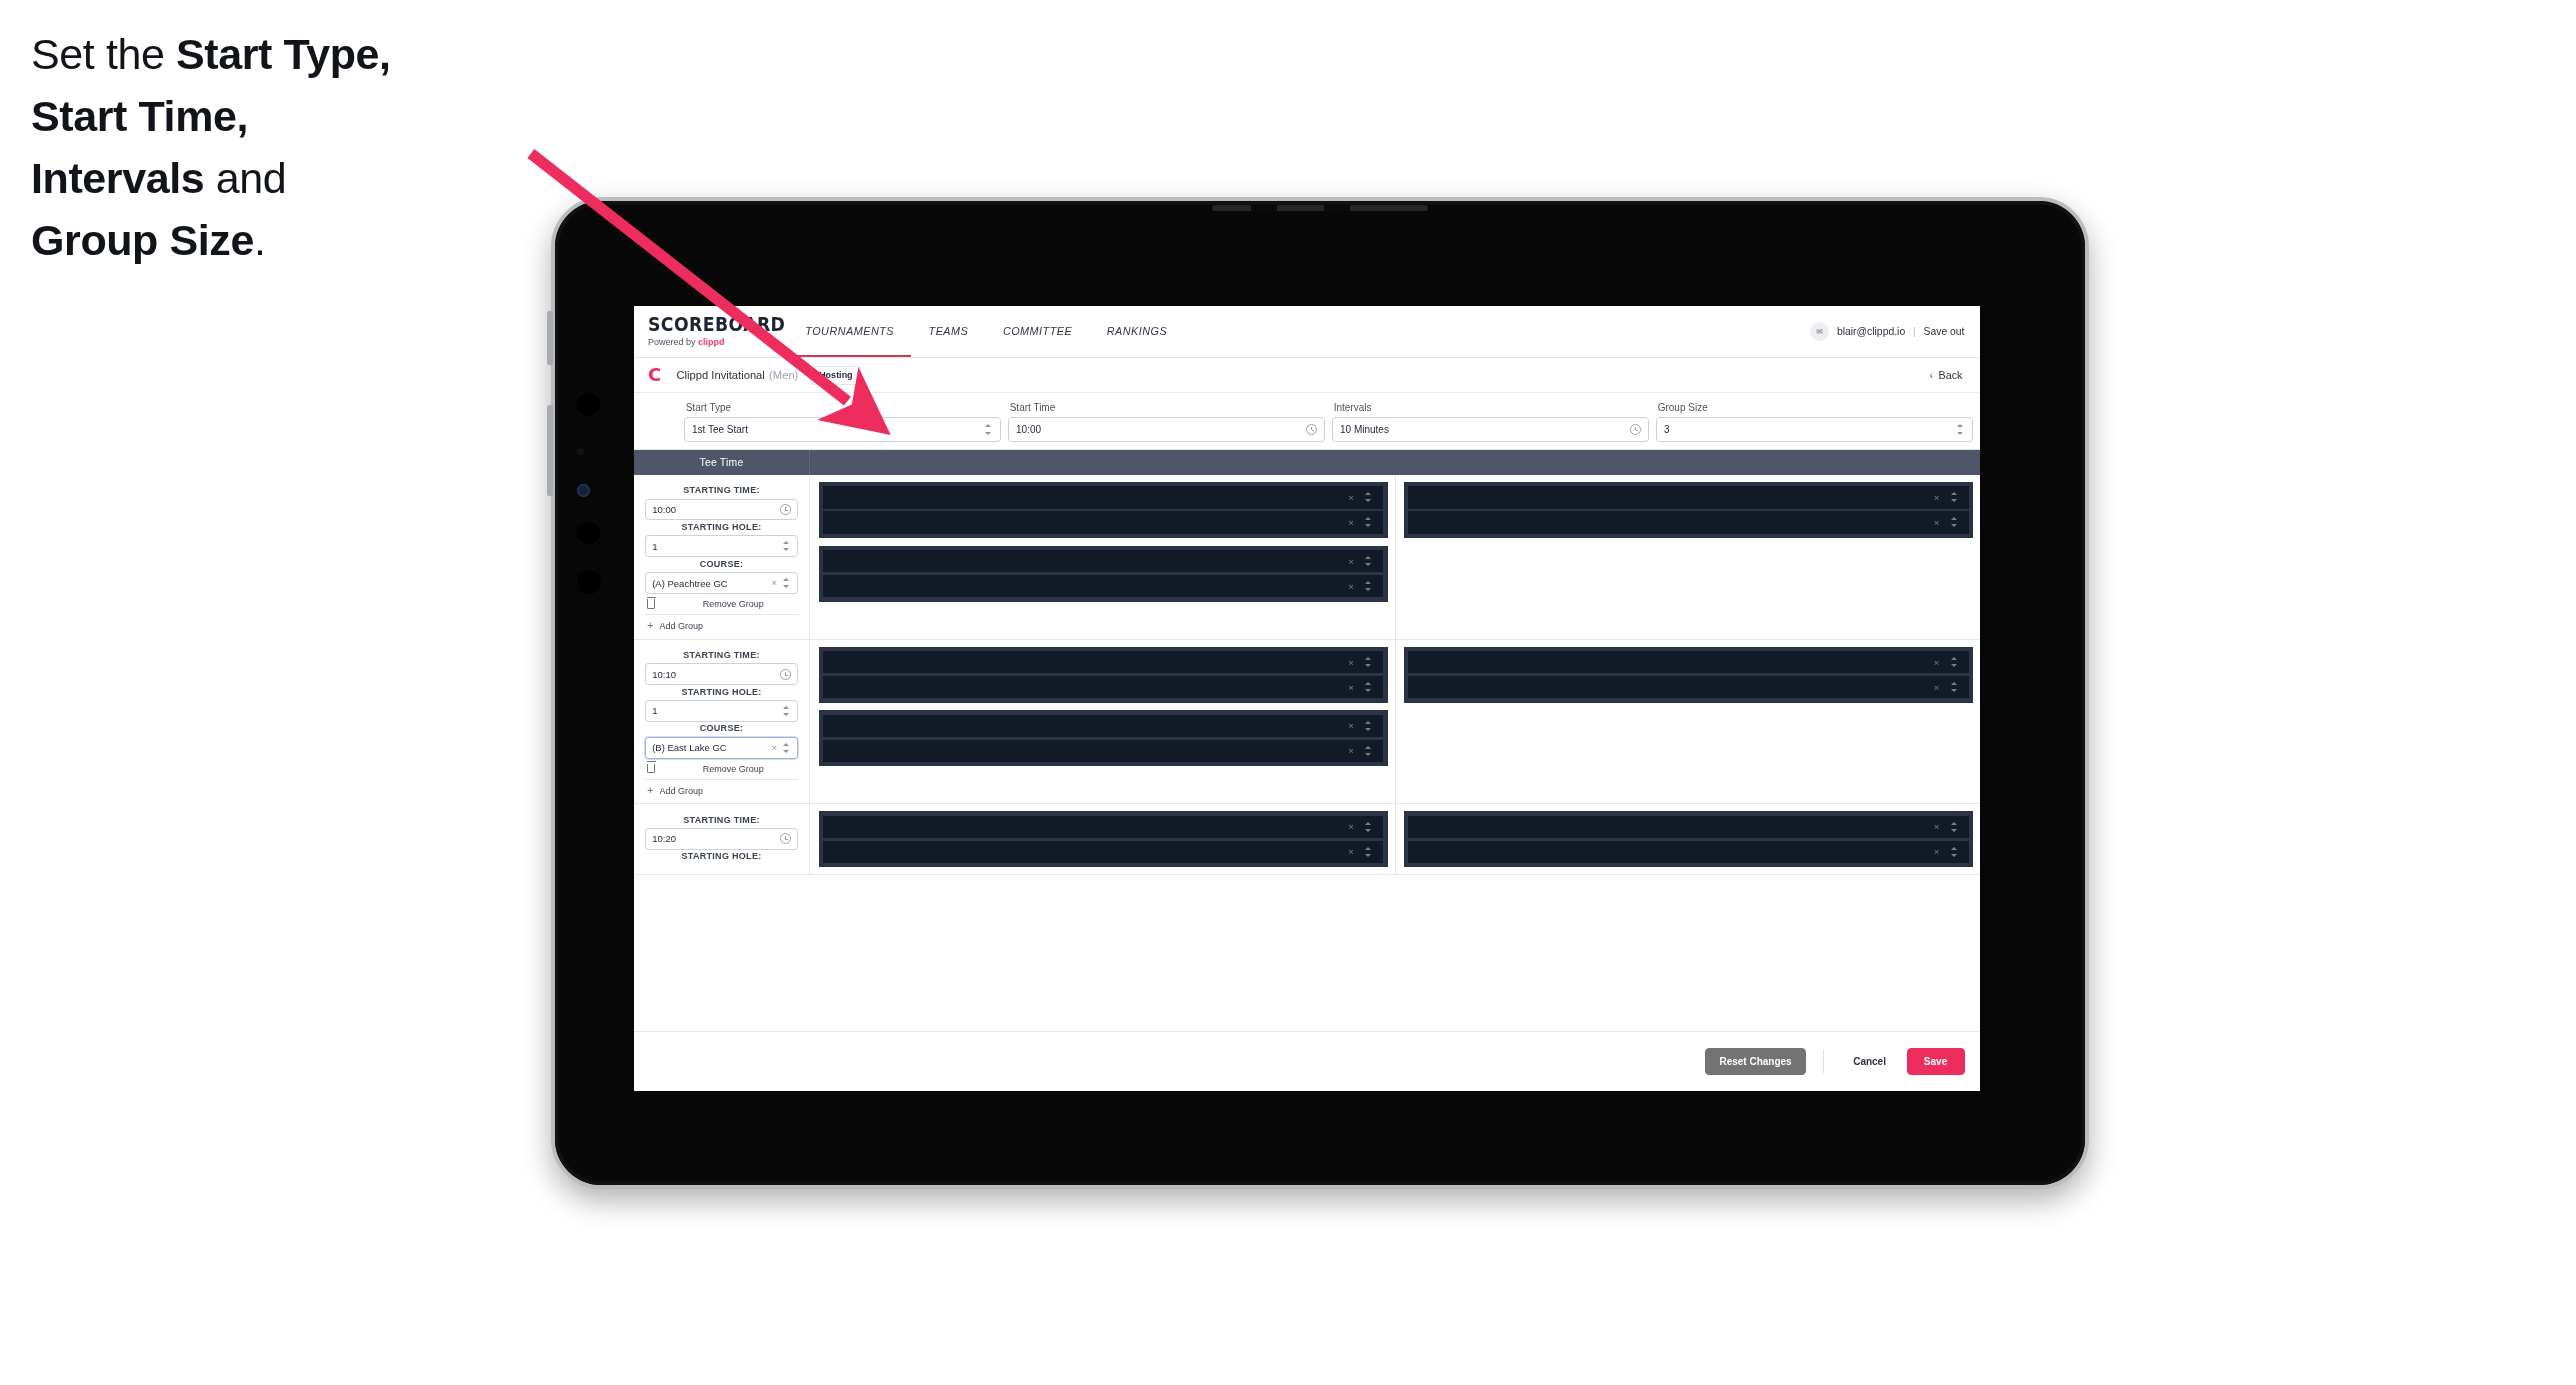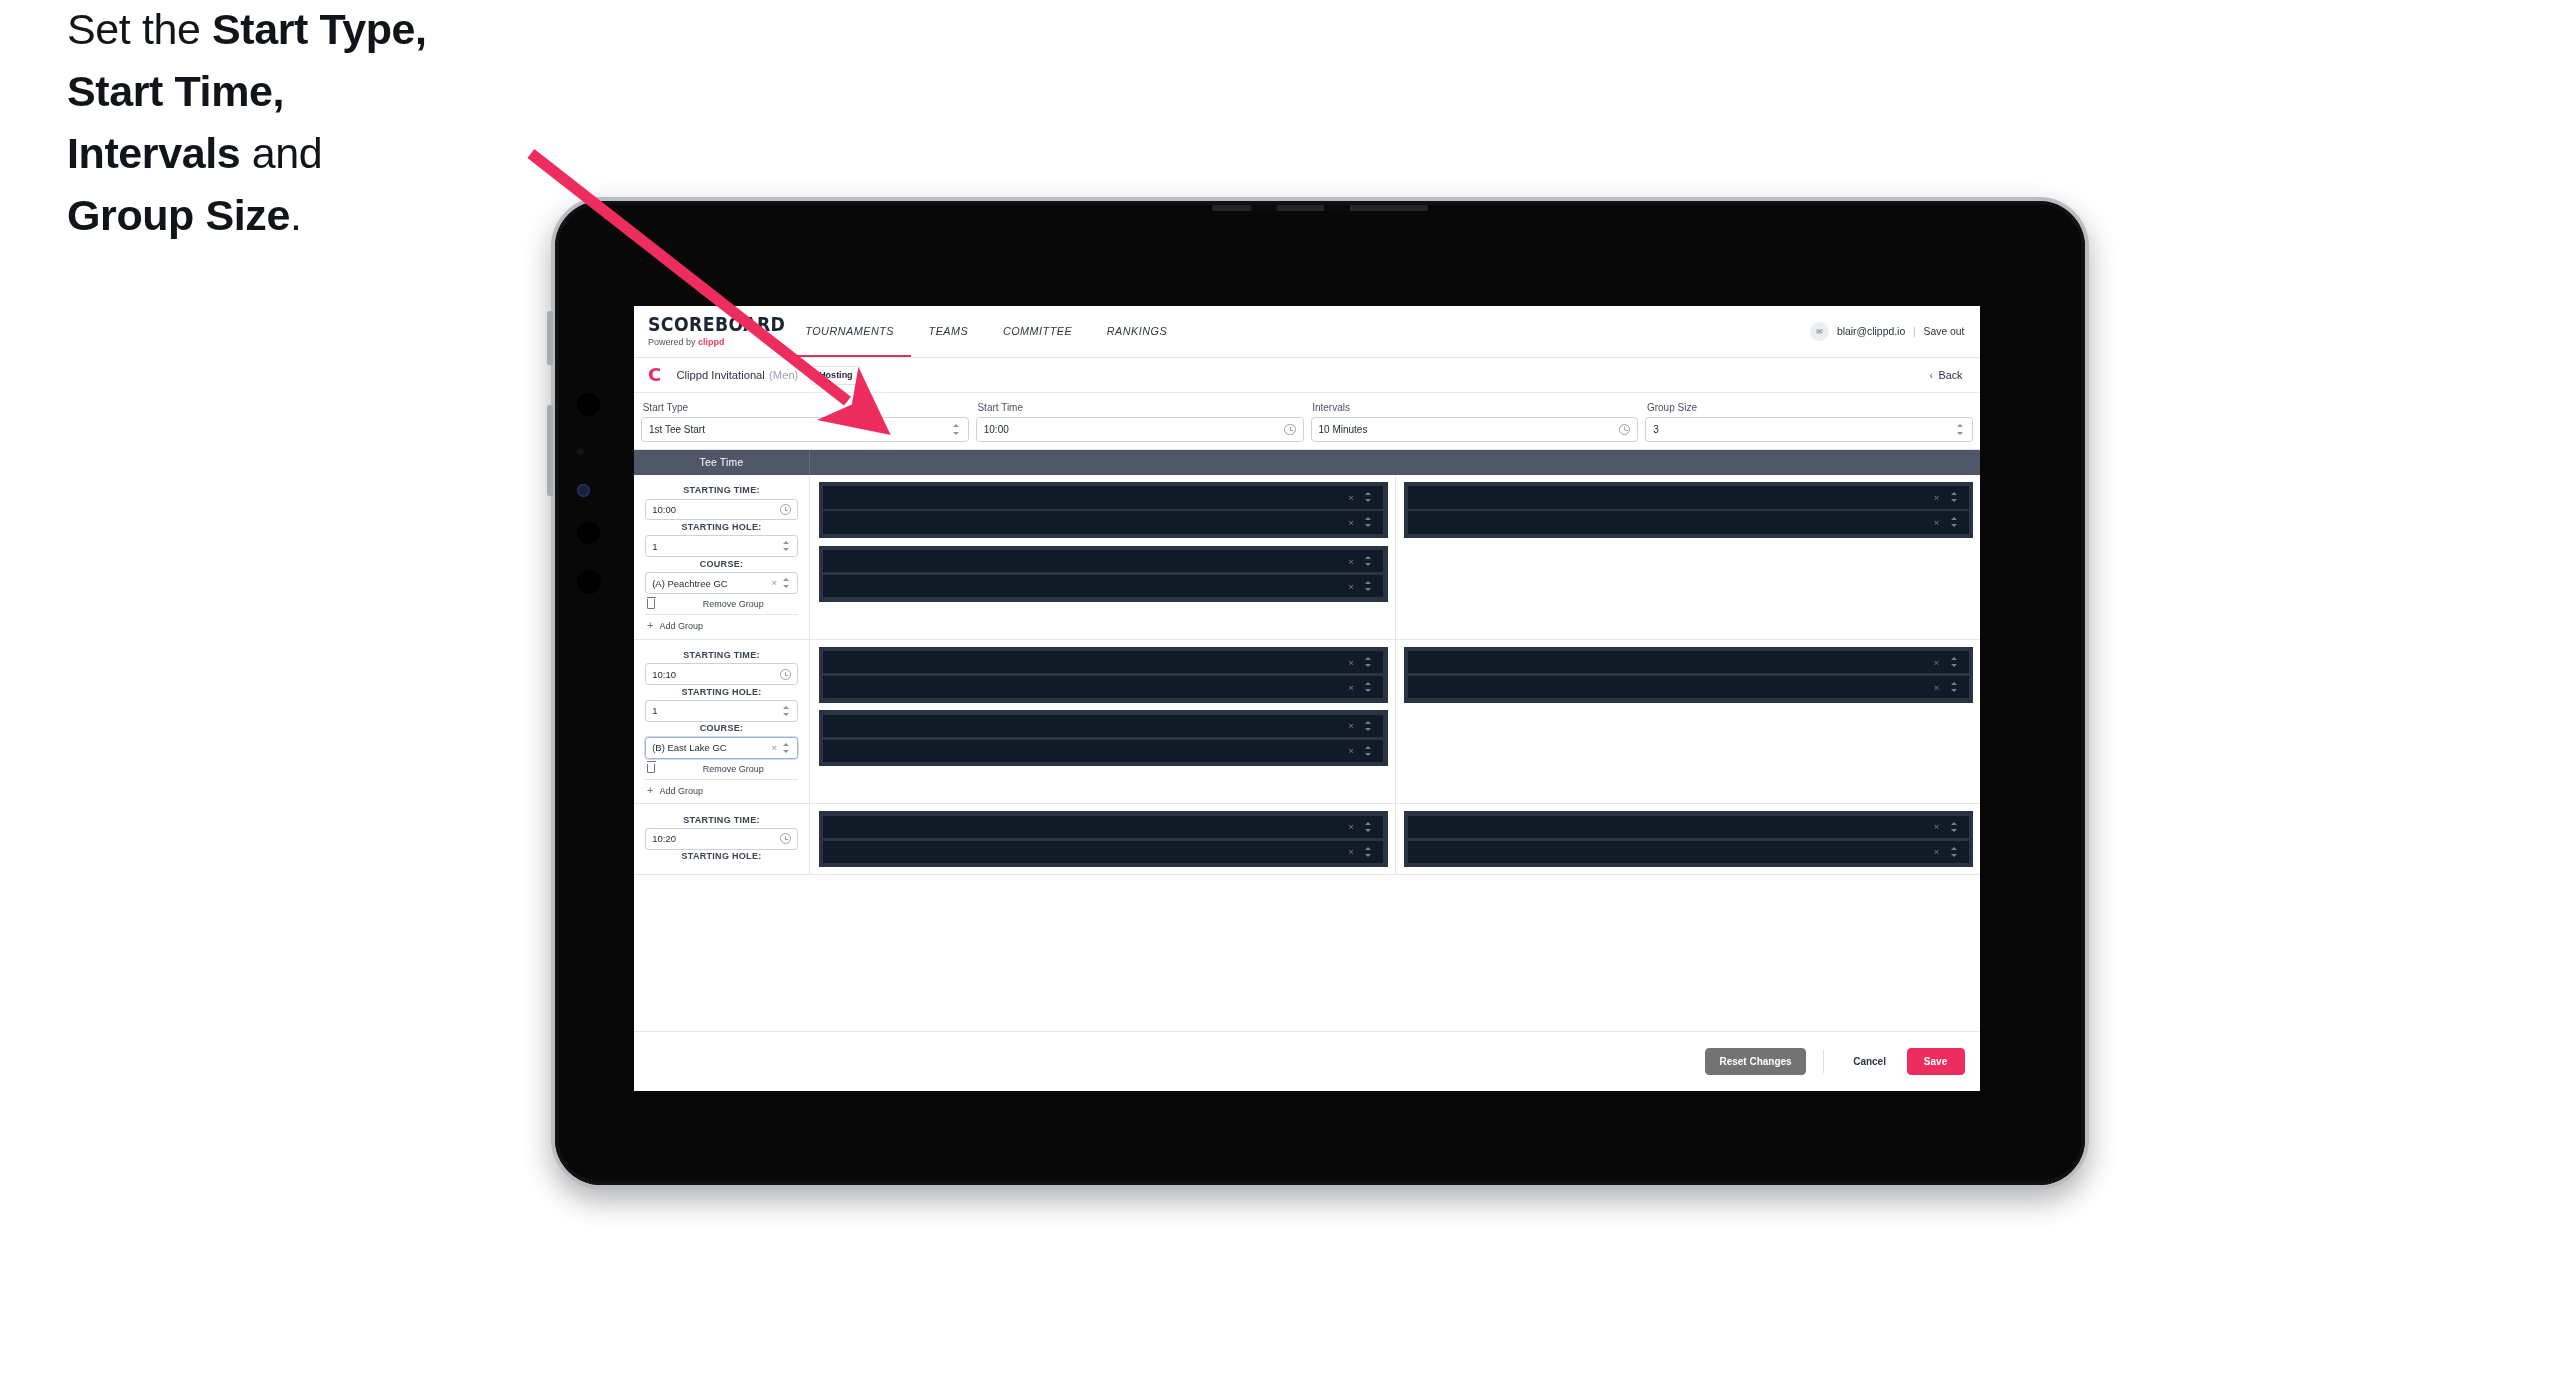--- a/index.html
+++ b/index.html
@@ -7,28 +7,27 @@
     width: 2576px; height: 1386px;
     background: #ffffff;
     font-family: "Liberation Sans", sans-serif;
     overflow: hidden;
   }
   #stage { position: relative; width: 2576px; height: 1386px; background:#fff; }
 
   
   #headline {
     position: absolute;
-    left: 31px; top: 8px;
+    left: 31px; top: 33px;
     width: 535px;
     font-size: 43px;
     line-height: 1.0;
     color: #111418;
     font-weight: 400;
     letter-spacing: -0.4px;
-    margin-left: 36px;
   }
   #headline .ln { display:block; margin-bottom: 19px; white-space: nowrap; }
   #headline b { font-weight: 700; }
 
   
   #tablet {
     position: absolute;
     left: 551px; top: 197px;
     width: 1538px; height: 992px;
     background: #080808;
@@ -121,21 +120,21 @@
     padding: 3.5px 7.8px; font-size: 9px; color:#1f2633; font-weight:600;
     background:#fff;
   }
   .backlink {
     margin-left:auto; font-size:10.8px; color:#2b3240;
     display:flex; align-items:center; gap:5.2px; cursor:pointer; padding-right:3.5px;
   }
   .backlink .chev { font-size: 11.2px; color:#5b6372; }
 
   
-  .formstrip { display:flex; gap:7px; padding: 8.6px 7px 7px 7px; background:#fff; }
+  .formstrip { display:flex; gap:7px; padding: 8.6px 7px 7px 7px; background:#fff;margin-left:43px; }
   .fld { flex:1 1 0; min-width:0; }
   .fld .lab { font-size: 10px; color:#4b525f; margin: 0 0 4.3px 1.7px; }
   .ctl {
     height: 25px; border:0.9px solid #ccd0d7; border-radius:3.5px; background:#fff;
     display:flex; align-items:center; padding: 0 7px;
     font-size: 10px; color:#1f2633;
   }
   .ctl .v { flex:1 1 auto; white-space:nowrap; overflow:hidden; }
   .ic { flex:0 0 auto; color:#8d94a1; display:flex; align-items:center; }
 

